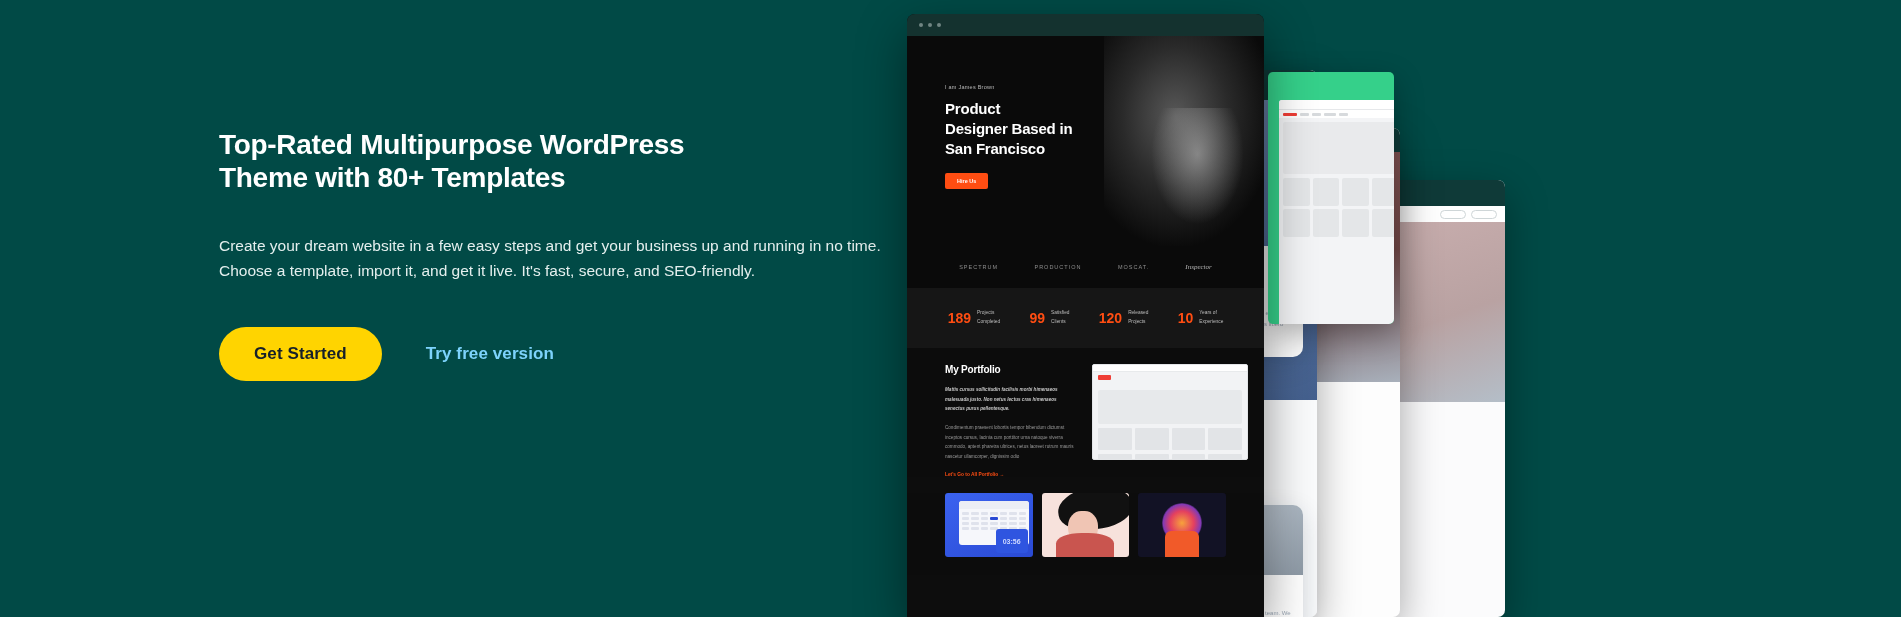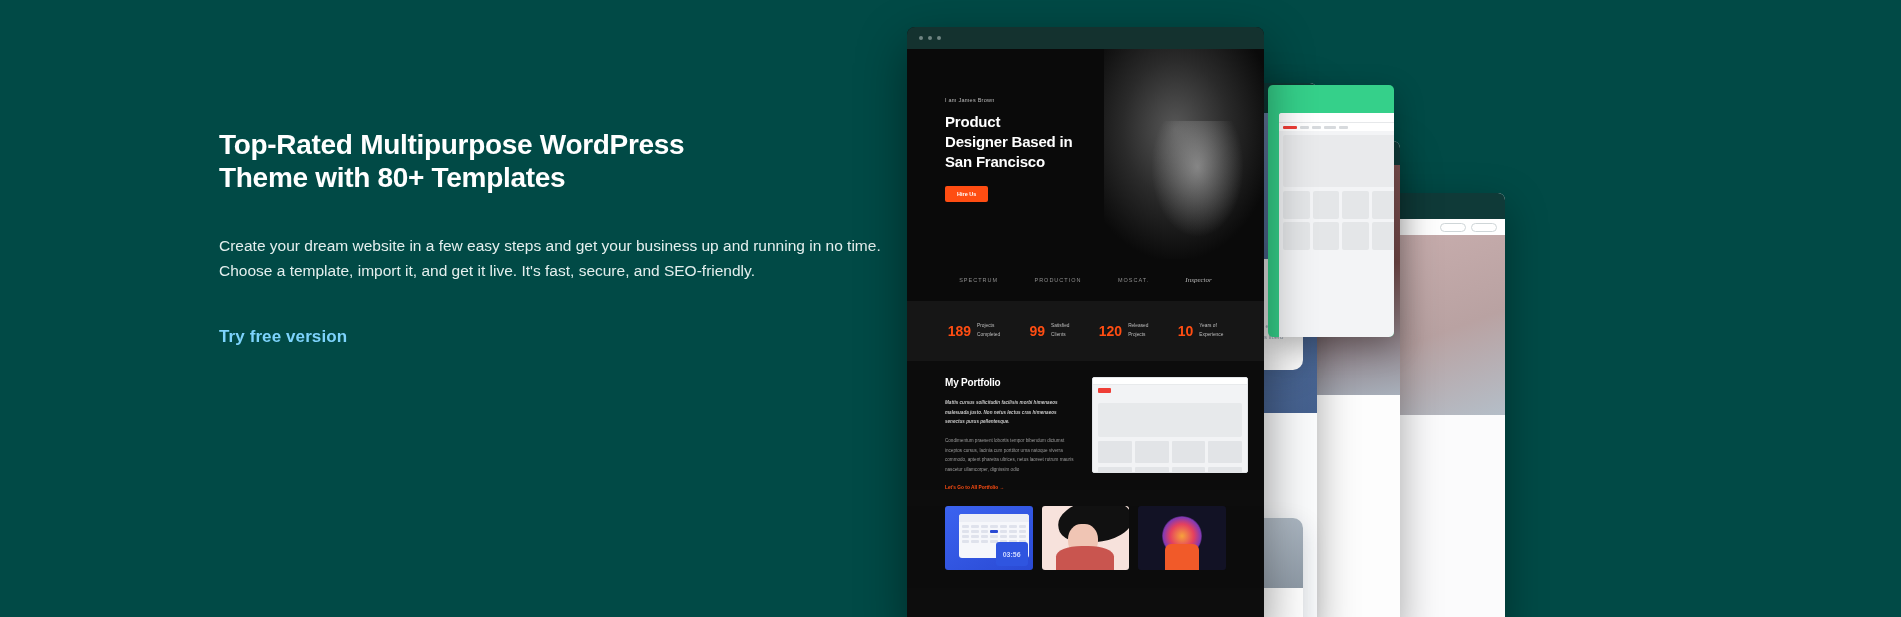--- a/index.html
+++ b/index.html
@@ -61,21 +61,21 @@
     border: none;
     color: #7dd3fc;
     font-size: 17px;
     font-weight: 700;
     cursor: pointer;
     font-family: "Liberation Sans", sans-serif;
     letter-spacing: 0.1px;
   }
 
   
-  .mockups { position: absolute; left: 900px; top: 13px; width: 1001px; height: 507px; }
+  .mockups { position: absolute; left: 900px; top: 0; width: 1001px; height: 507px; }
 
   
   .bg-card { position: absolute; border-radius: 7px; overflow: hidden;
              box-shadow: 0 14px 40px rgba(0,0,0,.35); }
 
   
   .card-d { left: 455px; top: 180px; width: 150px; height: 437px; background:#fbfbfc; }
   .card-d .bar { height: 26px; background:#0f3a38; }
   .card-d .pill-row { height: 16px; background:#fff; display:flex; align-items:center;
                       justify-content:flex-end; gap:5px; padding-right:8px;}
@@ -212,20 +212,21 @@
 <body>
 
 <div class="hero">
 
   <div class="copy">
     <h1 class="headline">Top-Rated Multipurpose WordPress
 Theme with 80+ Templates</h1>
     <p class="subcopy">Create your dream website in a few easy steps and get your business up and running in no time.
 Choose a template, import it, and get it live. It's fast, secure, and SEO-friendly.</p>
     <div class="cta-row">
+      <button class="btn-primary">Get Started</button>
       <button class="btn-link">Try free version</button>
     </div>
   </div>
 
   <div class="mockups">
 
     <div class="bg-card card-d">
       <div class="bar"></div>
       <div class="pill-row">
         <div class="pill"></div>

